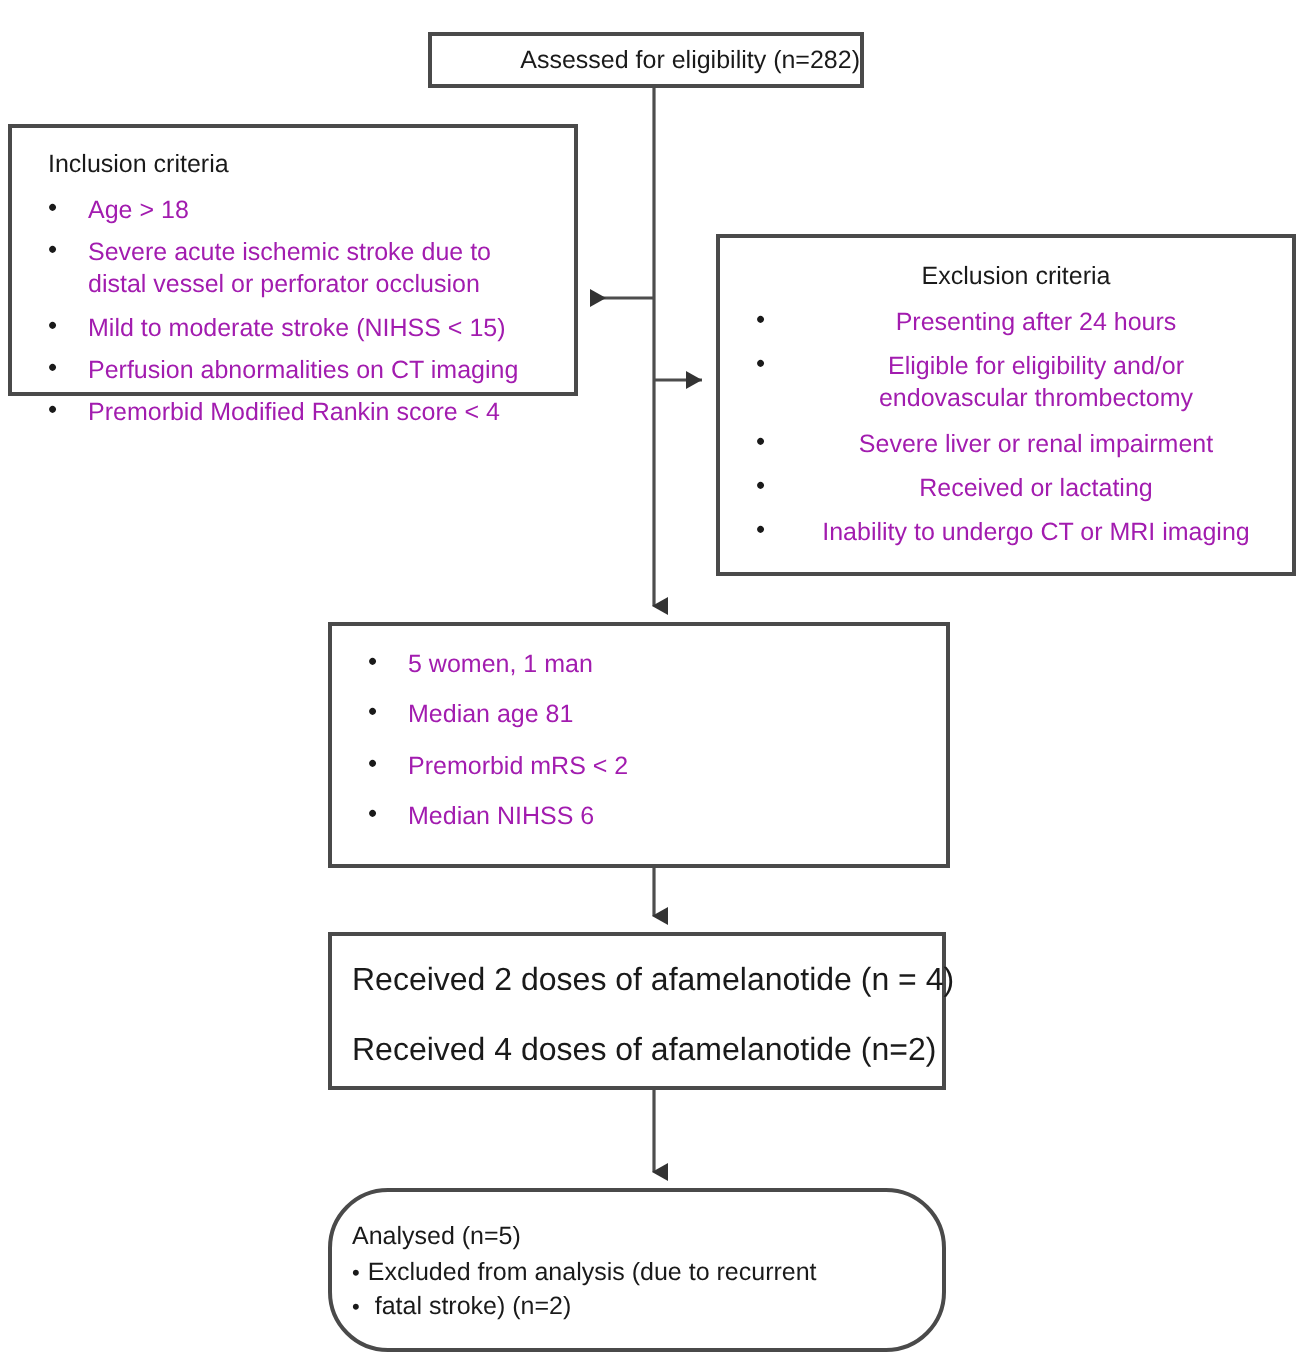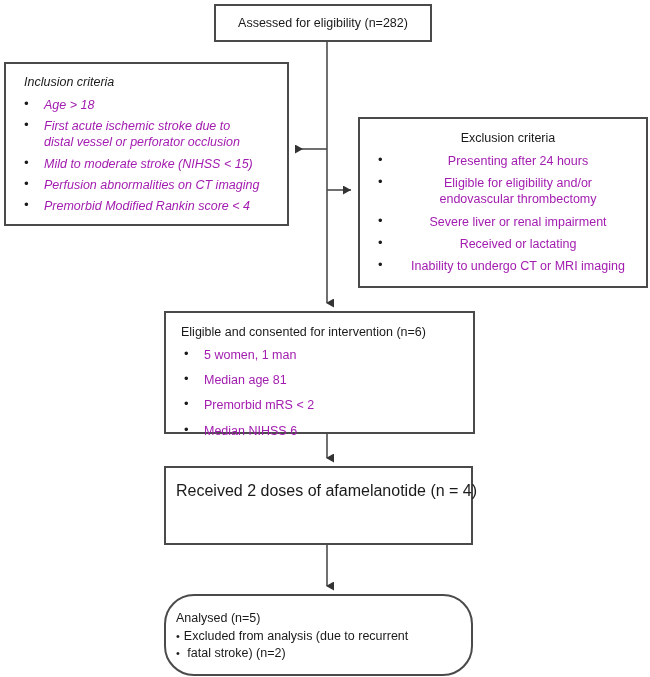--- a/index.html
+++ b/index.html
@@ -52,27 +52,26 @@
     font-size: 13px;
     color: #1a1a1a;
   }
   .bullets li .cont {
     display: block;
     margin-left: 0;
   }
 
   
   #node-assessed {
-    left: 214px; top: 4px; width: 218px; height: 38px;
-    display: flex; align-items: center; justify-content: center;
+    left: 214px; top: 16px; width: 218px; height: 28px;
+    display: flex; align-items: center; justify-content: flex-end;
   }
   #node-inclusion {
-    left: 4px; top: 62px; width: 285px; height: 164px;
+    left: 4px; top: 62px; width: 285px; height: 136px;
     padding: 10px 8px 8px 8px;
-    font-style: italic;
   }
   #node-exclusion {
     left: 358px; top: 117px; width: 290px; height: 171px;
     padding: 11px 8px 8px 8px;
     text-align: center;
   }
   #node-eligible {
     left: 164px; top: 311px; width: 311px; height: 123px;
     padding: 11px 8px 8px 8px;
   }
@@ -162,21 +161,21 @@
     <div class="node-title">Assessed for eligibility (n=282)</div>
   </div>
 
   <div class="node" id="node-inclusion">
     <div class="node-title">Inclusion criteria</div>
     <ul class="bullets">
       <li>
         <span>Age &gt; 18</span>
       </li>
       <li>
-        <span>First acute ischemic stroke due to</span>
+        <span>Severe acute ischemic stroke due to</span>
         <span class="cont">distal vessel or perforator occlusion</span>
       </li>
       <li>
         <span>Mild to moderate stroke (NIHSS &lt; 15)</span>
       </li>
       <li>
         <span>Perfusion abnormalities on CT imaging</span>
       </li>
       <li>
         <span>Premorbid Modified Rankin score &lt; 4</span>
@@ -200,39 +199,39 @@
       <li>
         <span>Received or lactating</span>
       </li>
       <li>
         <span>Inability to undergo CT or MRI imaging</span>
       </li>
     </ul>
   </div>
 
   <div class="node" id="node-eligible">
-    <div class="node-title">Eligible and consented for intervention (n=6)</div>
     <ul class="bullets">
       <li>
         <span>5 women, 1 man</span>
       </li>
       <li>
         <span>Median age 81</span>
       </li>
       <li>
         <span>Premorbid mRS &lt; 2</span>
       </li>
       <li>
         <span>Median NIHSS 6</span>
       </li>
     </ul>
   </div>
 
   <div class="node" id="node-doses">
     <div class="doses-line">Received 2 doses of afamelanotide (n = 4)</div>
+    <div class="doses-line">Received 4 doses of afamelanotide (n=2)</div>
   </div>
 
   <div class="node" id="node-analysed">
     <div class="analysed-title">Analysed  (n=5)</div>
     <div class="analysed-excl">Excluded from analysis (due to recurrent</div>
     <div class="analysed-excl" style="padding-left:0">
       <span>fatal stroke) (n=2)</span>
     </div>
   </div>
 

